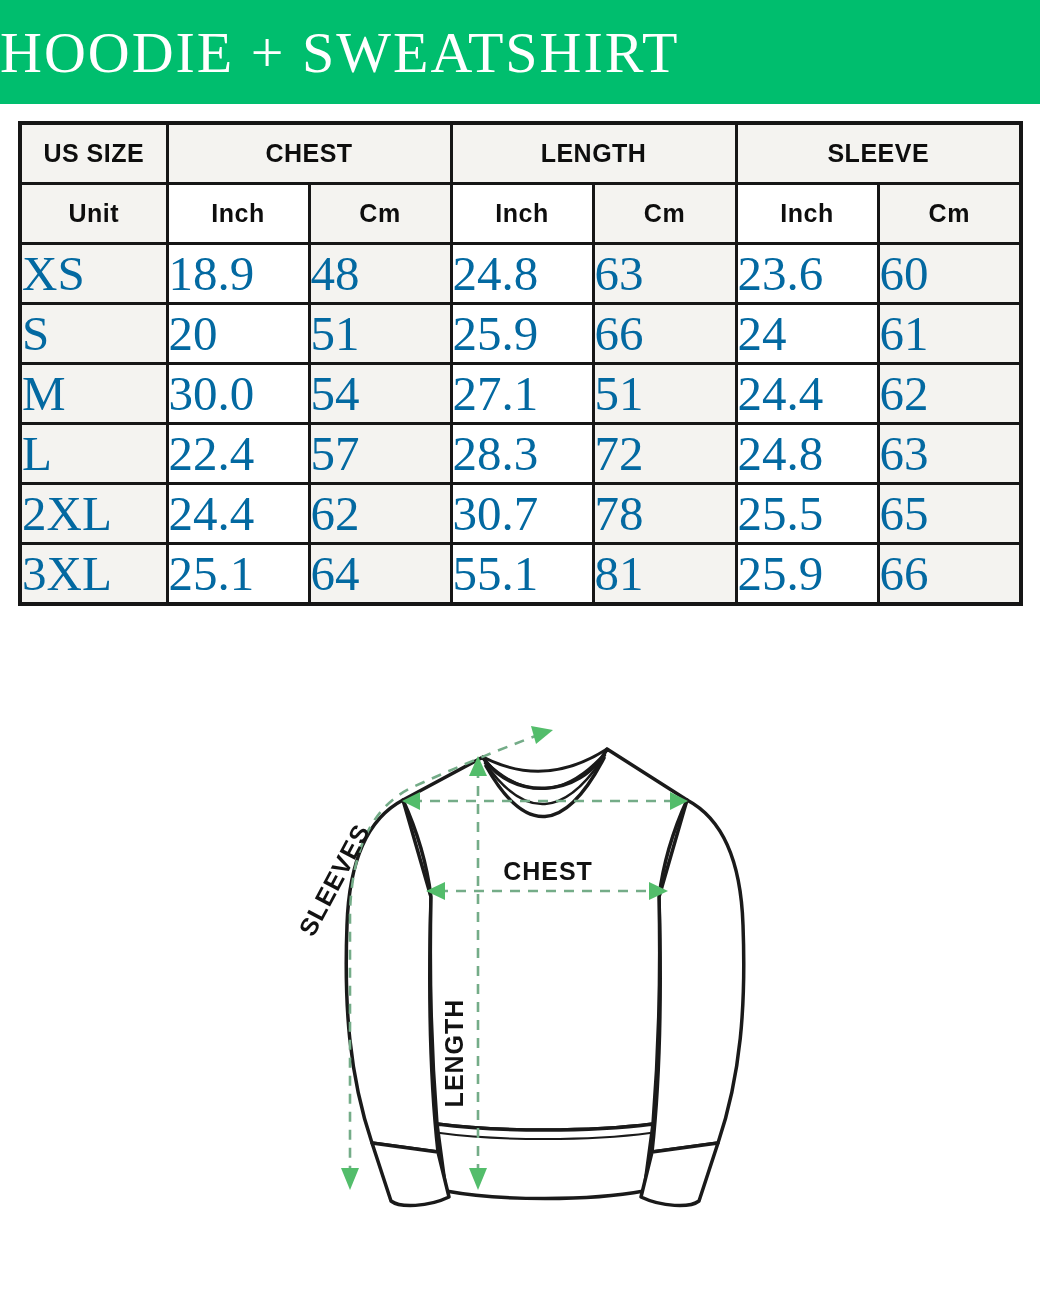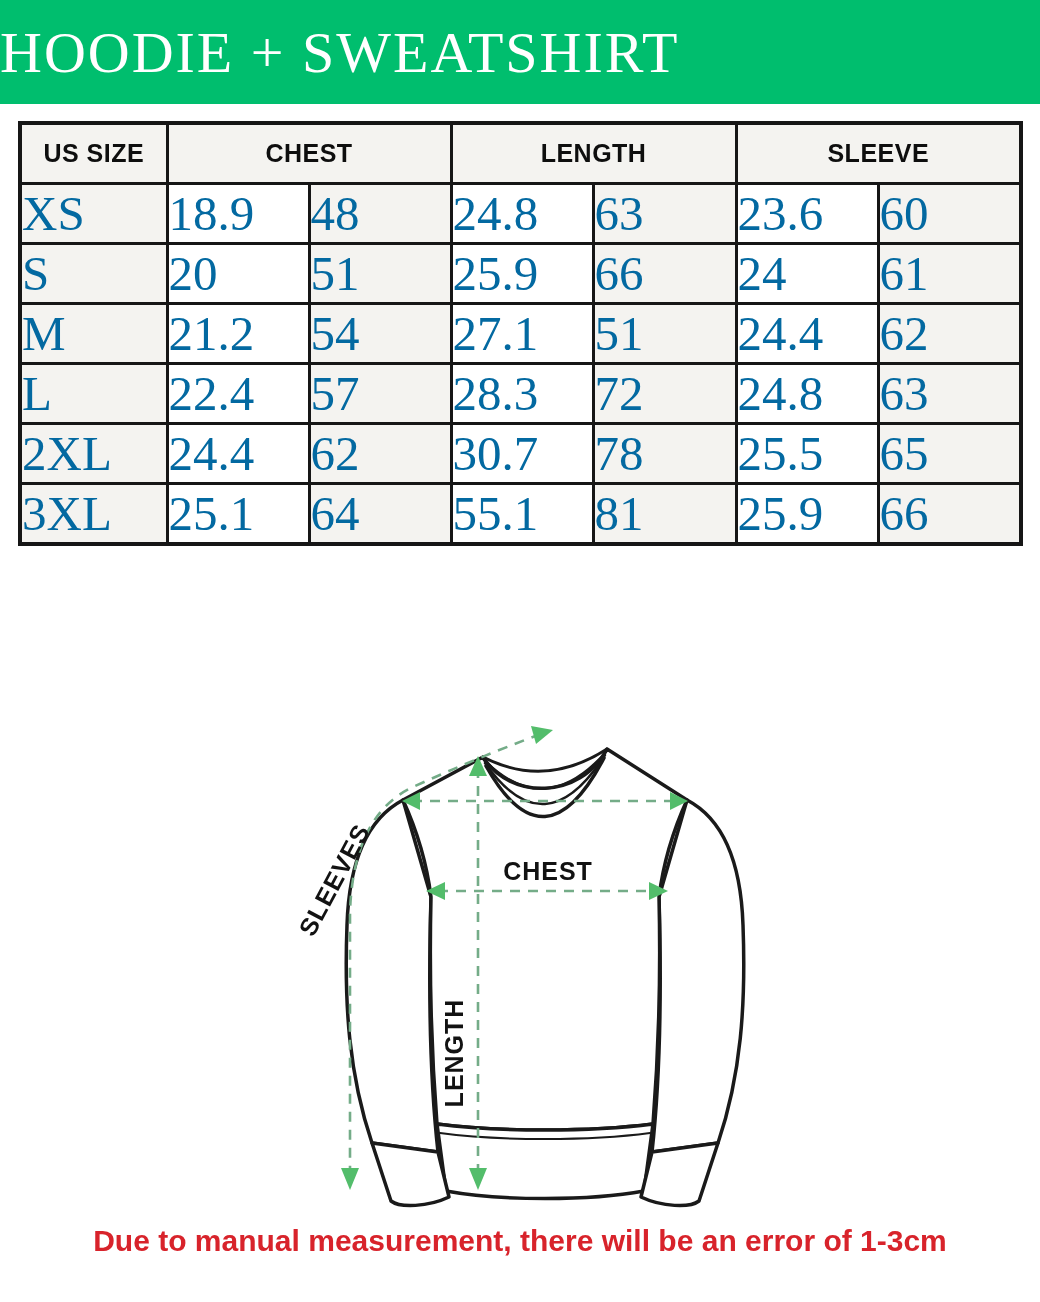--- a/index.html
+++ b/index.html
@@ -47,40 +47,49 @@
         <col style="width:143px">
     </colgroup>
     <tbody>
         <tr>
       <th class="hdr">US SIZE</th>
       <th class="hdr" colspan="2">CHEST</th>
       <th class="hdr" colspan="2">LENGTH</th>
       <th class="hdr" colspan="2">SLEEVE</th>
     </tr>
     <tr>
+      <th class="hdr">Unit</th>
+      <th class="hdr c-white">Inch</th>
+      <th class="hdr">Cm</th>
+      <th class="hdr c-white">Inch</th>
+      <th class="hdr">Cm</th>
+      <th class="hdr c-white">Inch</th>
+      <th class="hdr">Cm</th>
+    </tr>
+    <tr>
       <td class="cell">XS</td>
       <td class="cell c-white">18.9</td>
       <td class="cell">48</td>
       <td class="cell c-white">24.8</td>
       <td class="cell">63</td>
       <td class="cell c-white">23.6</td>
       <td class="cell">60</td>
     </tr>
     <tr>
       <td class="cell">S</td>
       <td class="cell c-white">20</td>
       <td class="cell">51</td>
       <td class="cell c-white">25.9</td>
       <td class="cell">66</td>
       <td class="cell c-white">24</td>
       <td class="cell">61</td>
     </tr>
     <tr>
       <td class="cell">M</td>
-      <td class="cell c-white">21.2</td>
+      <td class="cell c-white">30.0</td>
       <td class="cell">54</td>
       <td class="cell c-white">27.1</td>
       <td class="cell">51</td>
       <td class="cell c-white">24.4</td>
       <td class="cell">62</td>
     </tr>
     <tr>
       <td class="cell">L</td>
       <td class="cell c-white">22.4</td>
       <td class="cell">57</td>
@@ -154,15 +163,14 @@
       <path d="M 478,768 L 478,1170" fill="none" stroke="#74AC88" stroke-width="2.6" stroke-dasharray="10 8"></path>
       <path d="M 478,756 L 469,776 L 487,776 Z" fill="#53BD6B"></path>
       <path d="M 478,1190 L 469,1168 L 487,1168 Z" fill="#53BD6B"></path>
     </g>
 
     <text x="548" y="880" font-size="25" letter-spacing="1" text-anchor="middle">CHEST</text>
     <text x="463" y="1053" font-size="25" letter-spacing="1" text-anchor="middle" transform="rotate(-90 463 1053)">LENGTH</text>
     <text x="342" y="884" font-size="25" letter-spacing="1" text-anchor="middle" transform="rotate(-62 342 884)">SLEEVES</text>
   </svg>
 
-  <div class="note">Due to manual measurement, there will be an error of 1-3cm</div>
 
 </div>
 
 </body></html>

